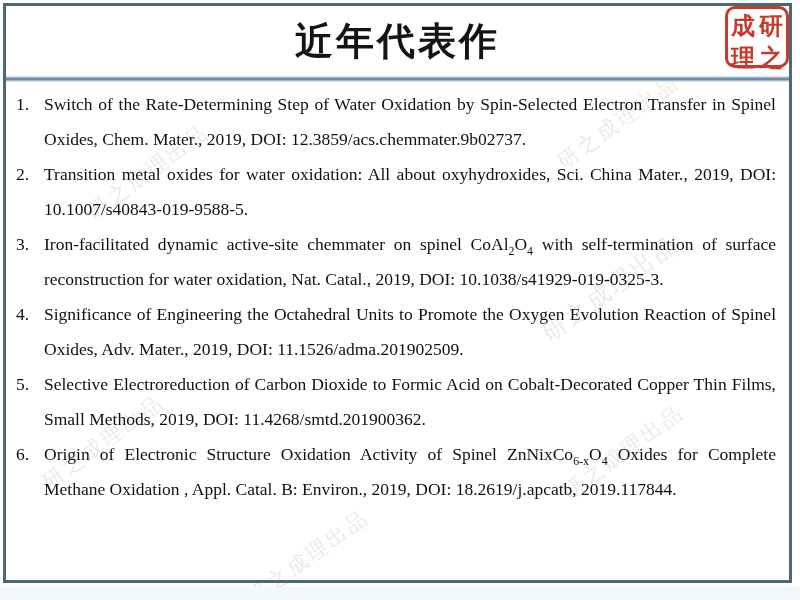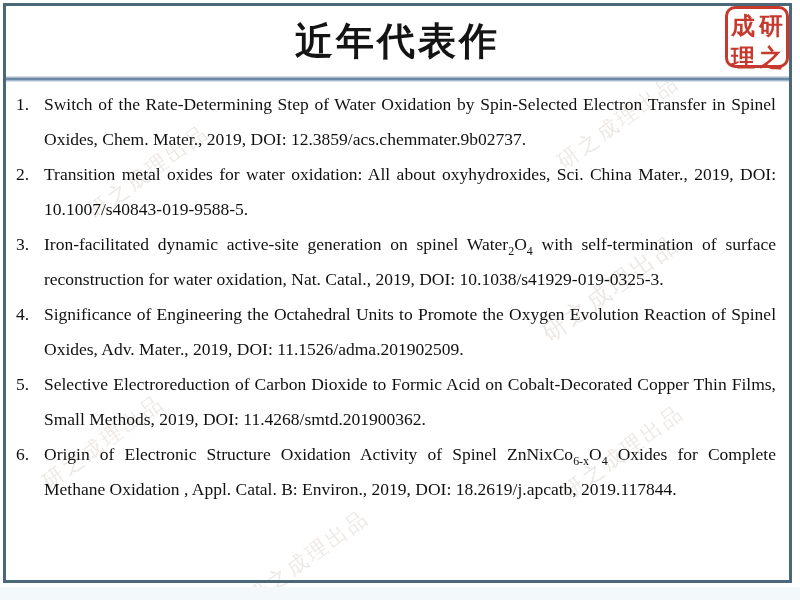--- a/index.html
+++ b/index.html
@@ -87,21 +87,21 @@
       <div class="ref-row">
         <span class="ref-num">1.</span>
         <div class="ref-text"><span>Switch of the Rate-Determining Step of Water Oxidation by Spin-Selected Electron Transfer in Spinel Oxides, Chem. Mater., 2019, DOI: 12.3859/acs.chemmater.9b02737.</span></div>
       </div>
       <div class="ref-row">
         <span class="ref-num">2.</span>
         <div class="ref-text"><span>Transition metal oxides for water oxidation: All about oxyhydroxides, Sci. China Mater., 2019, DOI: 10.1007/s40843-019-9588-5.</span></div>
       </div>
       <div class="ref-row">
         <span class="ref-num">3.</span>
-        <div class="ref-text"><span>Iron-facilitated dynamic active-site generation on spinel Water</span><sub>2</sub><span>O</span><sub>4</sub><span> with self-termination of surface reconstruction for water oxidation, Nat. Catal., 2019, DOI: 10.1038/s41929-019-0325-3.</span></div>
+        <div class="ref-text"><span>Iron-facilitated dynamic active-site chemmater on spinel CoAl</span><sub>2</sub><span>O</span><sub>4</sub><span> with self-termination of surface reconstruction for water oxidation, Nat. Catal., 2019, DOI: 10.1038/s41929-019-0325-3.</span></div>
       </div>
       <div class="ref-row">
         <span class="ref-num">4.</span>
         <div class="ref-text"><span>Significance of Engineering the Octahedral Units to Promote the Oxygen Evolution Reaction of Spinel Oxides, Adv. Mater., 2019, DOI: 11.1526/adma.201902509.</span></div>
       </div>
       <div class="ref-row">
         <span class="ref-num">5.</span>
         <div class="ref-text"><span>Selective Electroreduction of Carbon Dioxide to Formic Acid on Cobalt-Decorated Copper Thin Films, Small Methods, 2019, DOI: 11.4268/smtd.201900362.</span></div>
       </div>
       <div class="ref-row">

